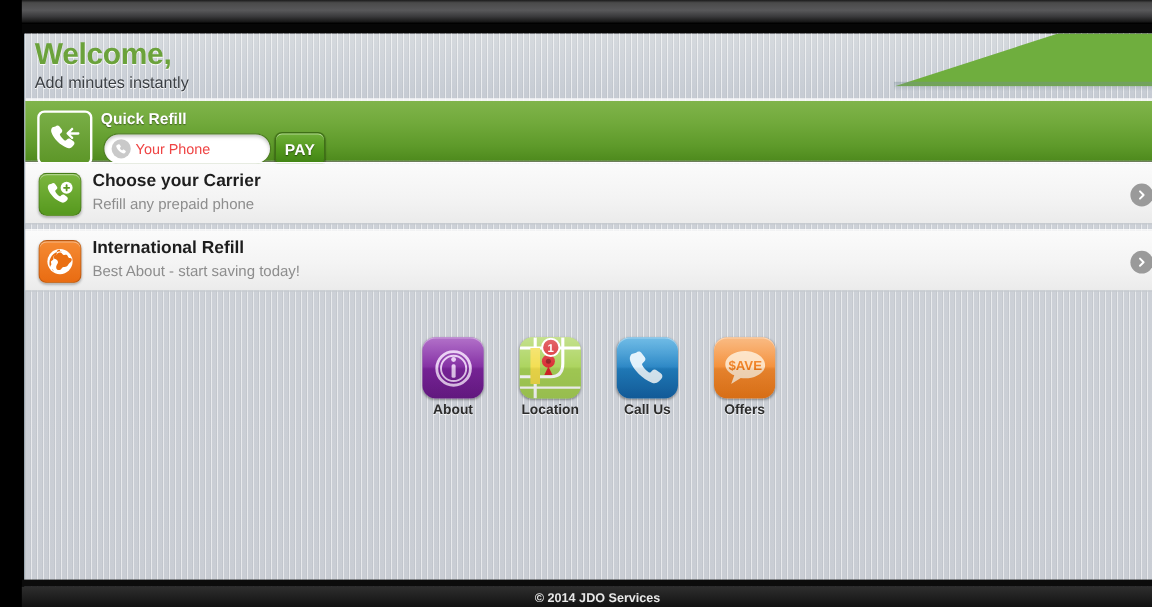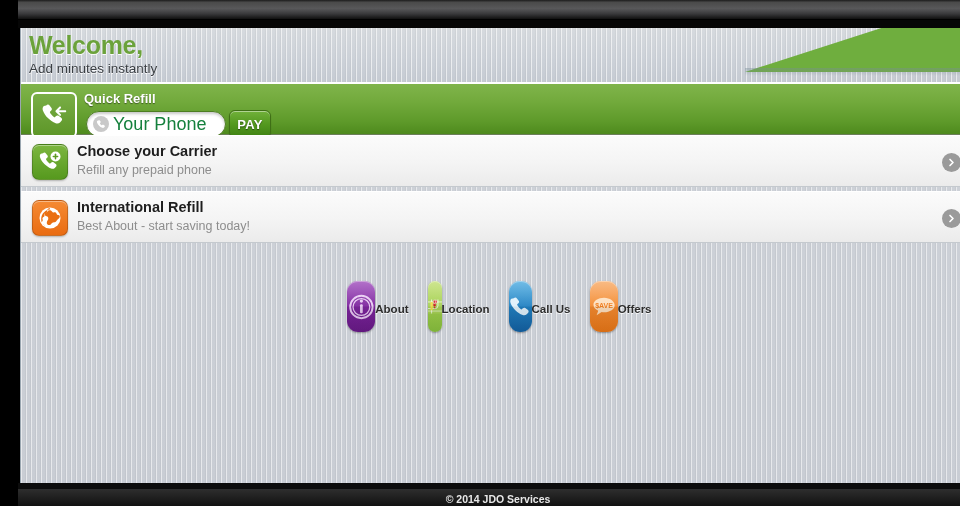--- a/index.html
+++ b/index.html
@@ -162,22 +162,22 @@
     display: flex;
     align-items: center;
     justify-content: center;
     width: 16px;
     height: 16px;
     border-radius: 50%;
     background: #c9c9c9;
     margin-right: 4px;
   }
   .qr-input .ph-text {
-    font-size: 18px;
-    color: #15803d;
+    font-size: 12px;
+    color: #ef4444;
   }
   .pay-btn {
     position: absolute;
     left: 208px;
     top: 26px;
     width: 42px;
     height: 28px;
     border-radius: 6px;
     border: 1px solid #3f6f16;
     background: linear-gradient(to bottom, #71b13a 0%, #54991f 50%, #3f8213 100%);
@@ -257,21 +257,21 @@
     left: 0;
     top: 253px;
     width: 956px;
     display: flex;
     justify-content: center;
     gap: 19px;
   }
   .app-item {
     width: 62px;
     display: flex;
-    flex-direction: row;
+    flex-direction: column;
     align-items: center;
     cursor: pointer;
   }
   .app-tile {
     width: 51px;
     height: 51px;
     border-radius: 11px;
     position: relative;
     overflow: hidden;
     box-shadow: 0 1px 2px rgba(0,0,0,0.35), inset 0 1px 0 rgba(255,255,255,0.35);

